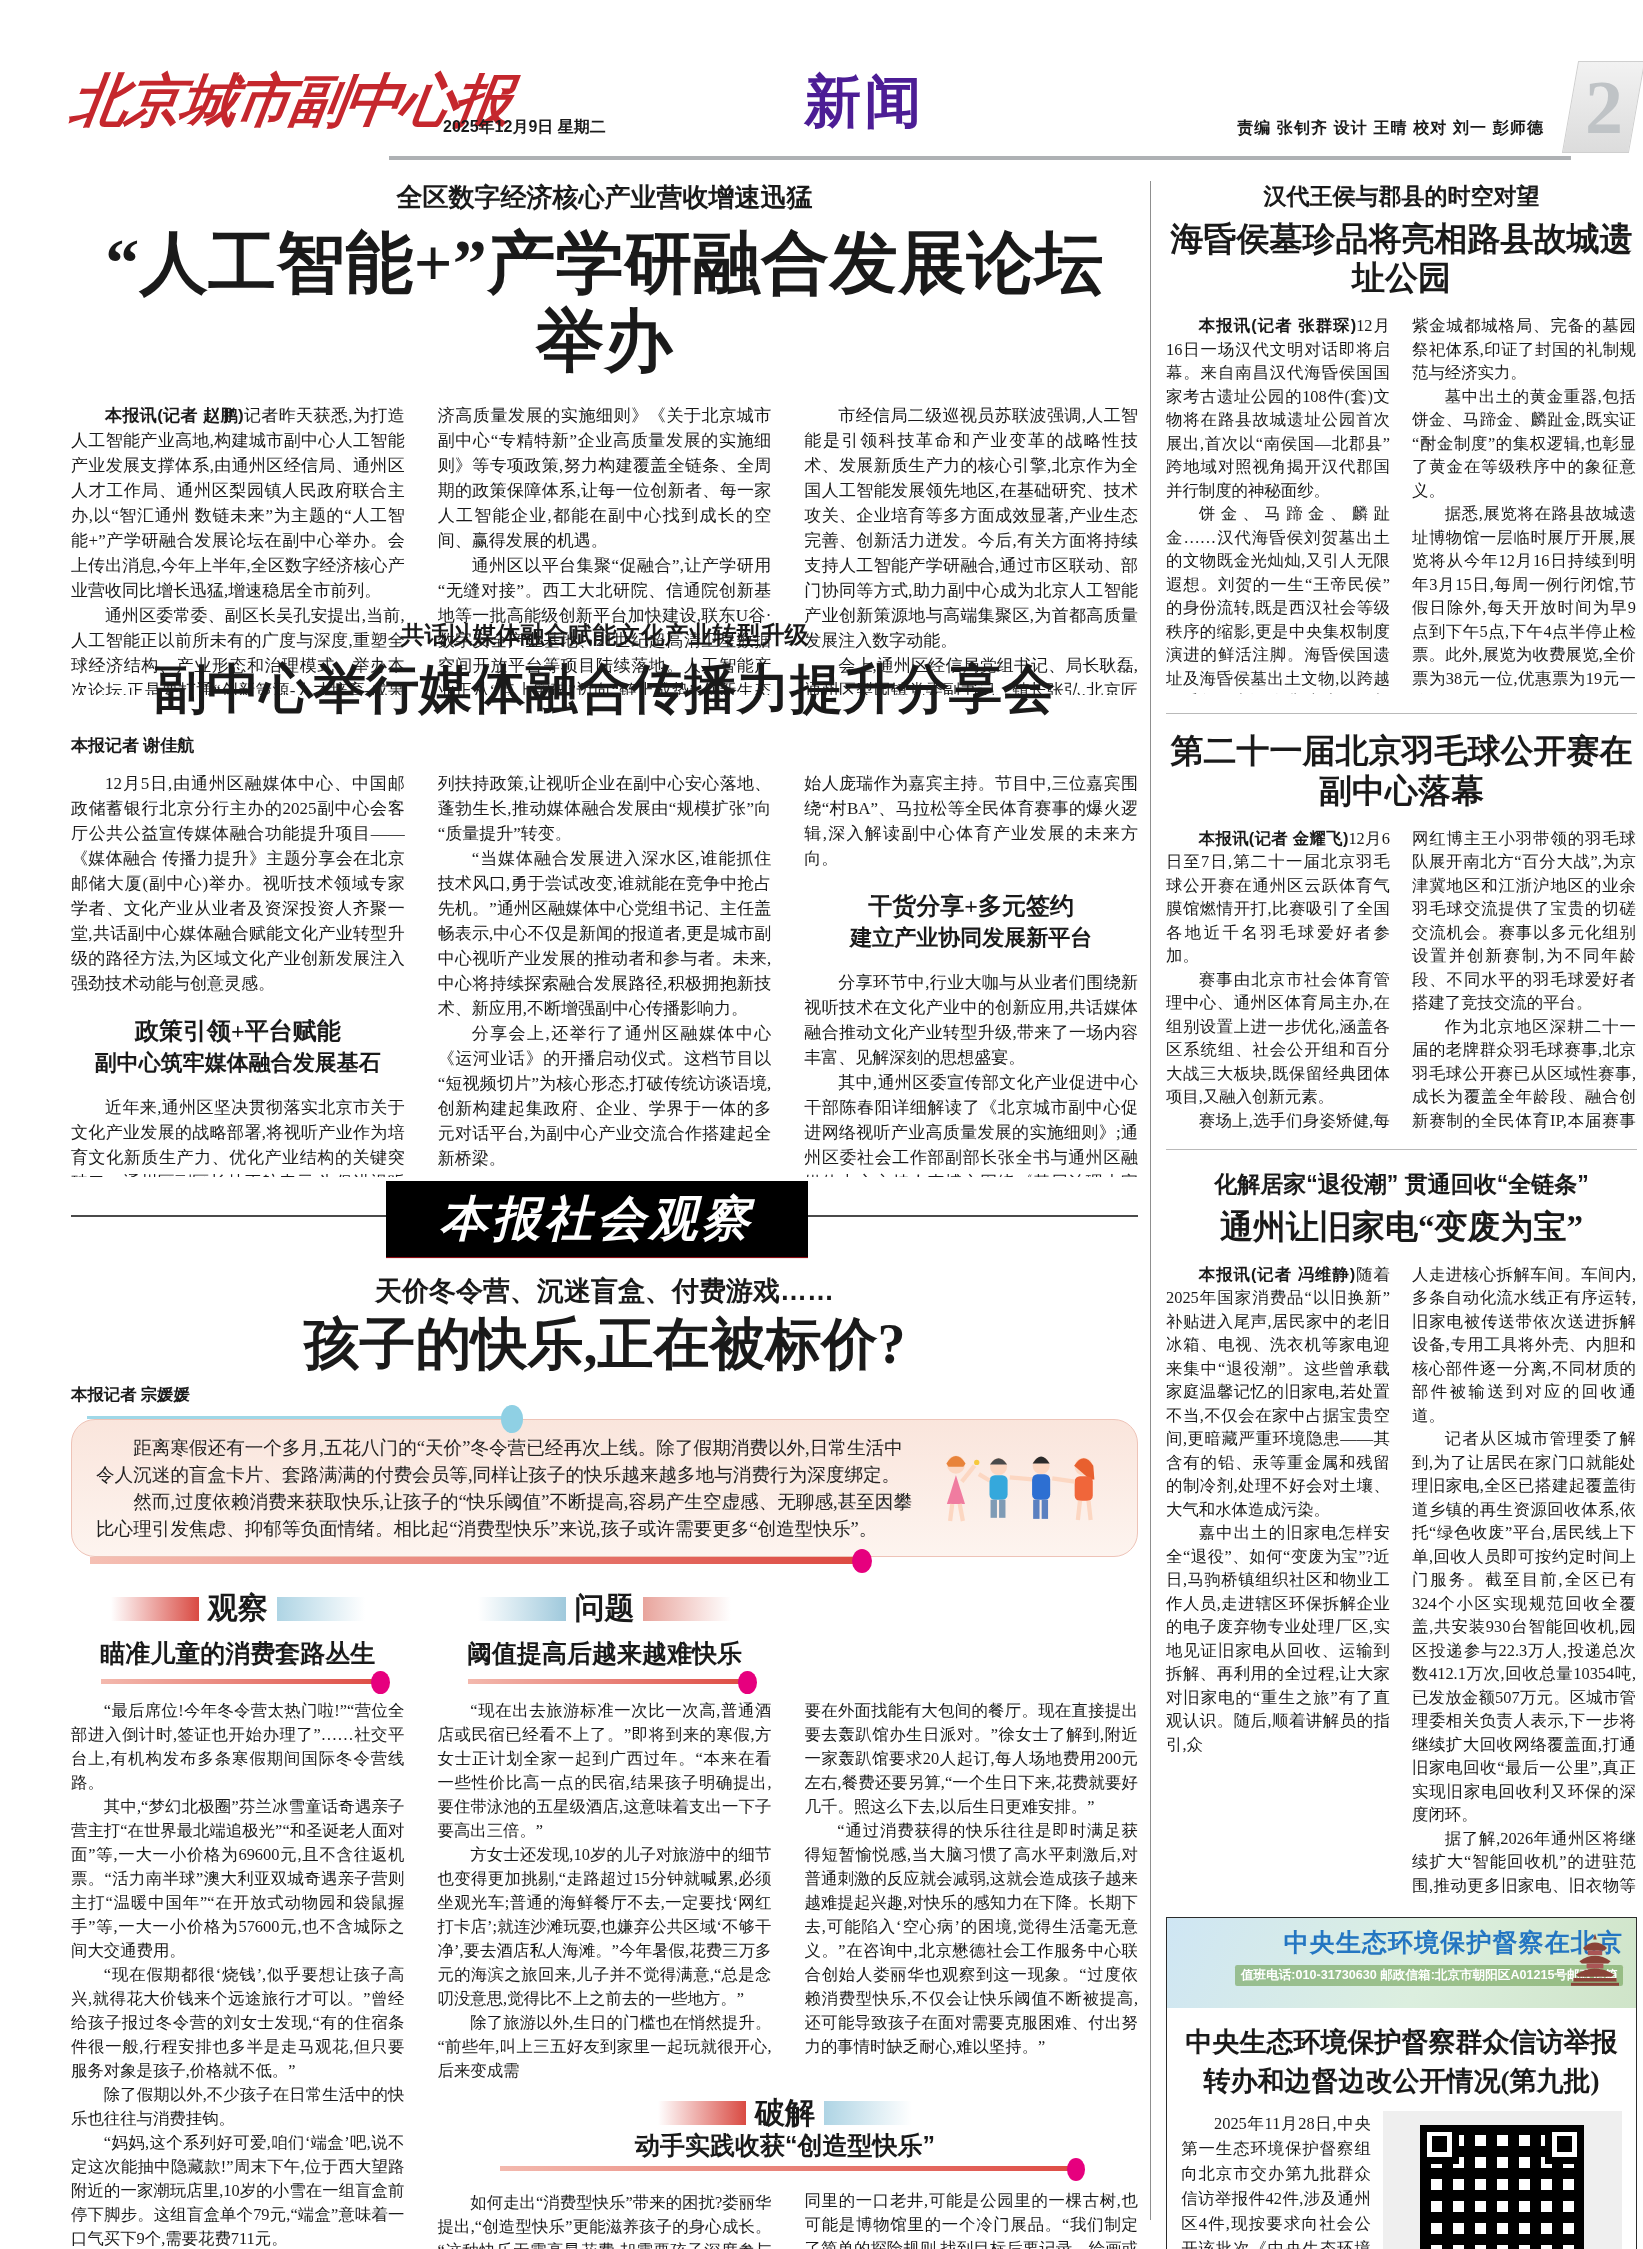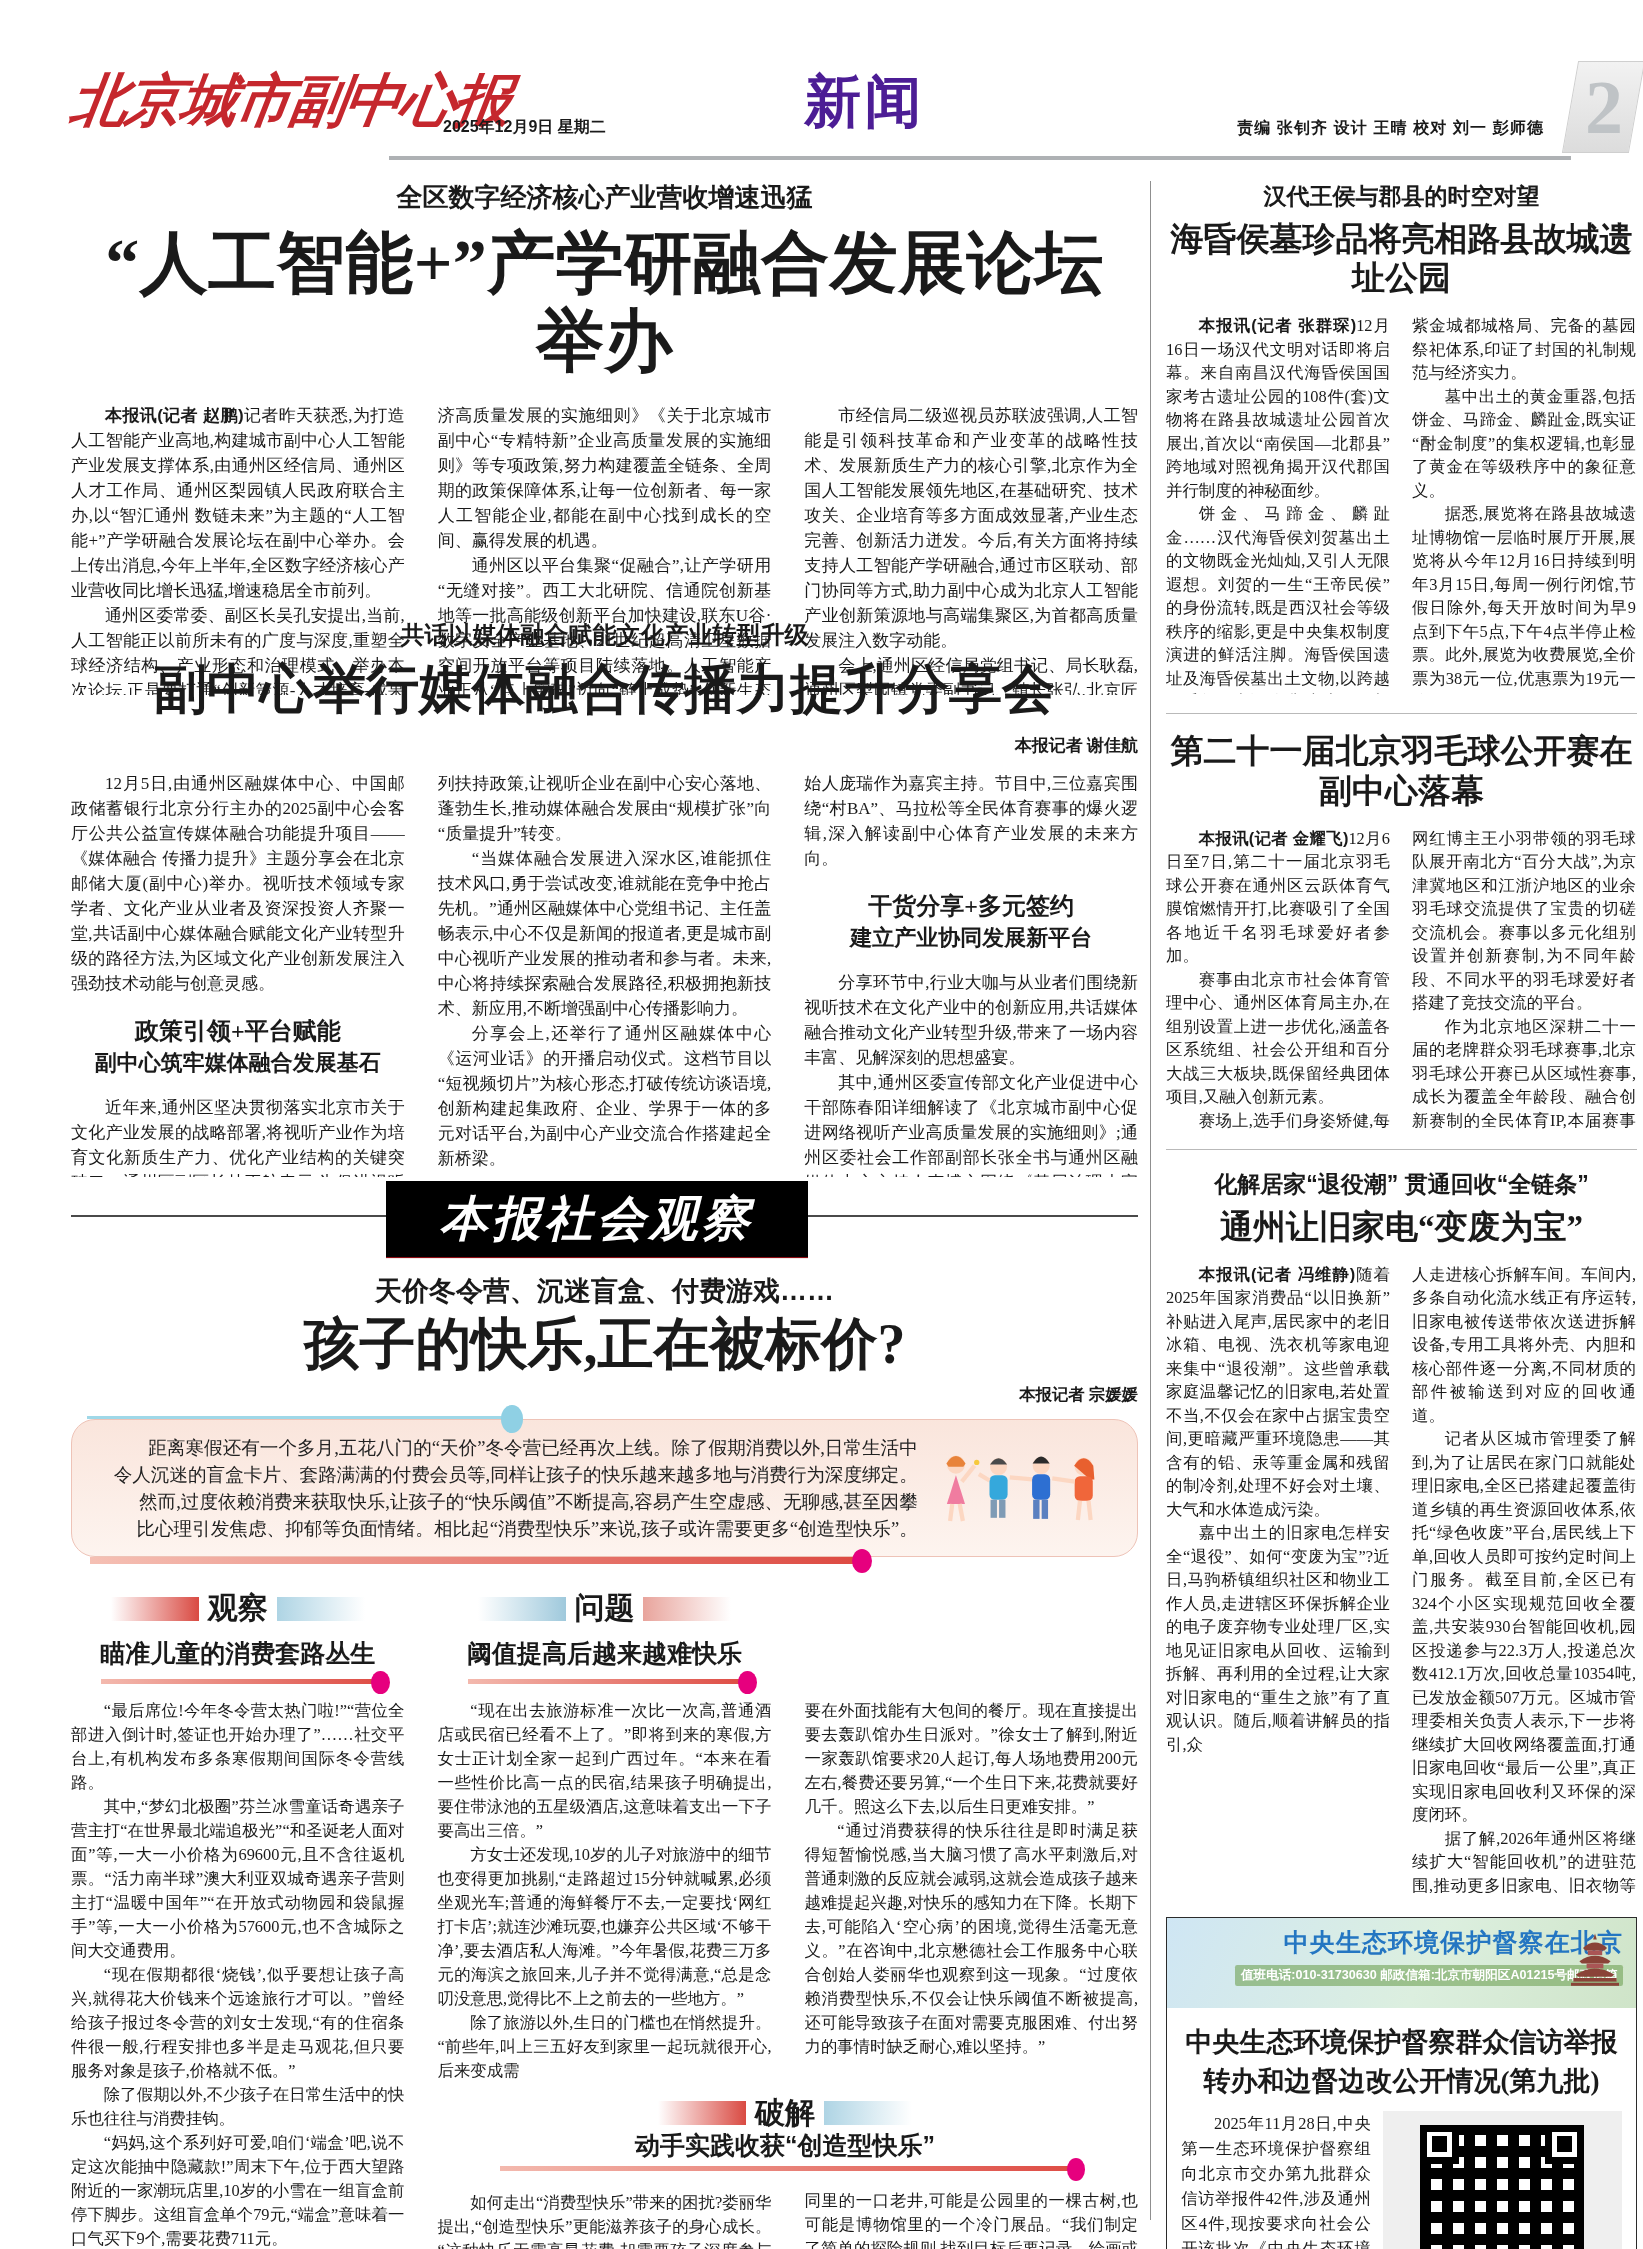--- a/index.html
+++ b/index.html
@@ -10,21 +10,21 @@
   .logo{position:absolute;left:0;top:3.3px;font-size:57px;font-weight:900;font-style:italic;color:#c5272d;letter-spacing:-2.2px;transform:skewX(-8deg);white-space:nowrap;}
   .hdr-date{position:absolute;left:372px;top:57px;font-size:16px;font-weight:bold;}
   .section-title{position:absolute;left:695px;top:4.4px;width:197px;text-align:center;font-size:57px;font-weight:900;color:#4c1d95;letter-spacing:3.3px;}
   .staff{position:absolute;right:93px;top:58px;font-size:16px;font-weight:bold;letter-spacing:1.1px;}
   .pagenum{position:absolute;right:0;top:1.1px;width:65px;height:90px;background:linear-gradient(180deg,#f2f2f2,#dcdcdc);transform:skewX(-10deg);border:1.1px solid #cfcfcf;display:flex;align-items:center;justify-content:center;}
   .pagenum span{font-size:76px;font-weight:bold;color:#bfc3c6;transform:skewX(10deg);font-family:"Liberation Serif",serif;}
   .header-rule{position:absolute;left:318px;top:96px;width:1182px;height:3.8px;background:#aeb1b4;}
   
   .kicker{text-align:center;font-weight:900;font-family:"Liberation Sans","DejaVu Sans",sans-serif;}
   .headline{text-align:center;font-weight:900;line-height:1.15;}
-  .byline{text-align:right;font-weight:bold;}
+  .byline{text-align:left;font-weight:bold;}
   .cols{display:flex;}
   .col{overflow:hidden;text-align:justify;}
   .para{margin:0;text-indent:2em;}
   .para.noindent{text-indent:0;}
   .lead-strong{font-weight:900;font-family:"Liberation Sans","DejaVu Sans",sans-serif;}
   .in-subhead{text-align:center;font-weight:900;margin:18.6px 0 16.4px;line-height:1.4;}
   .in-subhead .l1{font-size:24px;display:block;}
   .in-subhead .l2{font-size:22px;display:block;}
   
   #art-ai{position:absolute;left:71px;top:180px;width:1067px;}
@@ -57,21 +57,21 @@
   .soc-banner span{color:#fff;font-size:48px;font-weight:900;font-style:italic;letter-spacing:4.4px;white-space:nowrap;}
   .soc-flow{padding-top:92px;}
   .soc-kicker{font-size:27px;margin-bottom:3px;}
   .soc-headline{font-size:56px;margin-bottom:7.7px;}
   .soc-byline{font-size:16.4px;margin-bottom:13px;}
   .intro-wrap{position:relative;}
   .cyanline{position:absolute;top:-3.3px;left:16.4px;width:416px;height:3.3px;background:#9fd8e8;}
   .cyandot{position:absolute;top:-14.2px;left:430px;width:22px;height:28.5px;border-radius:50%;background:#8fd0e4;}
   .intro-box{border:1.1px solid #eec3b7;border-radius:24px;background:linear-gradient(180deg,#fae5dc,#fdf4ef);padding:14.2px 24px;display:flex;gap:14.2px;align-items:center;}
   .intro-text{flex:1;}
-  .intro-text p{margin:0;text-indent:2em;font-size:18.6px;line-height:27px;color:#222;text-align:right;}
+  .intro-text p{margin:0;text-indent:2em;font-size:18.6px;line-height:27px;color:#222;}
   .kids{width:181px;flex:0 0 auto;}
   .introbar{position:absolute;left:18.6px;bottom:-6.6px;width:766px;height:6.6px;background:linear-gradient(90deg,#f5c0b4,#dd4a42);}
   .introbar .dot{position:absolute;right:-16.4px;top:-8.8px;width:20px;height:24px;border-radius:50%;background:#e6007e;}
   .soc-heads{display:flex;gap:33px;margin-top:31px;}
   .soc-heads .slot{width:334px;}
   .pill{display:flex;align-items:center;justify-content:center;gap:8.8px;}
   .bar{width:88px;height:24px;flex:0 0 auto;}
   .bar-redL{background:linear-gradient(90deg,rgba(221,74,66,0),#d94a42);}
   .bar-fadeR{background:linear-gradient(90deg,#aed4e4,rgba(174,212,228,0));}
   .bar-blueL{background:linear-gradient(90deg,rgba(174,212,228,0),#9fc9dc);}

